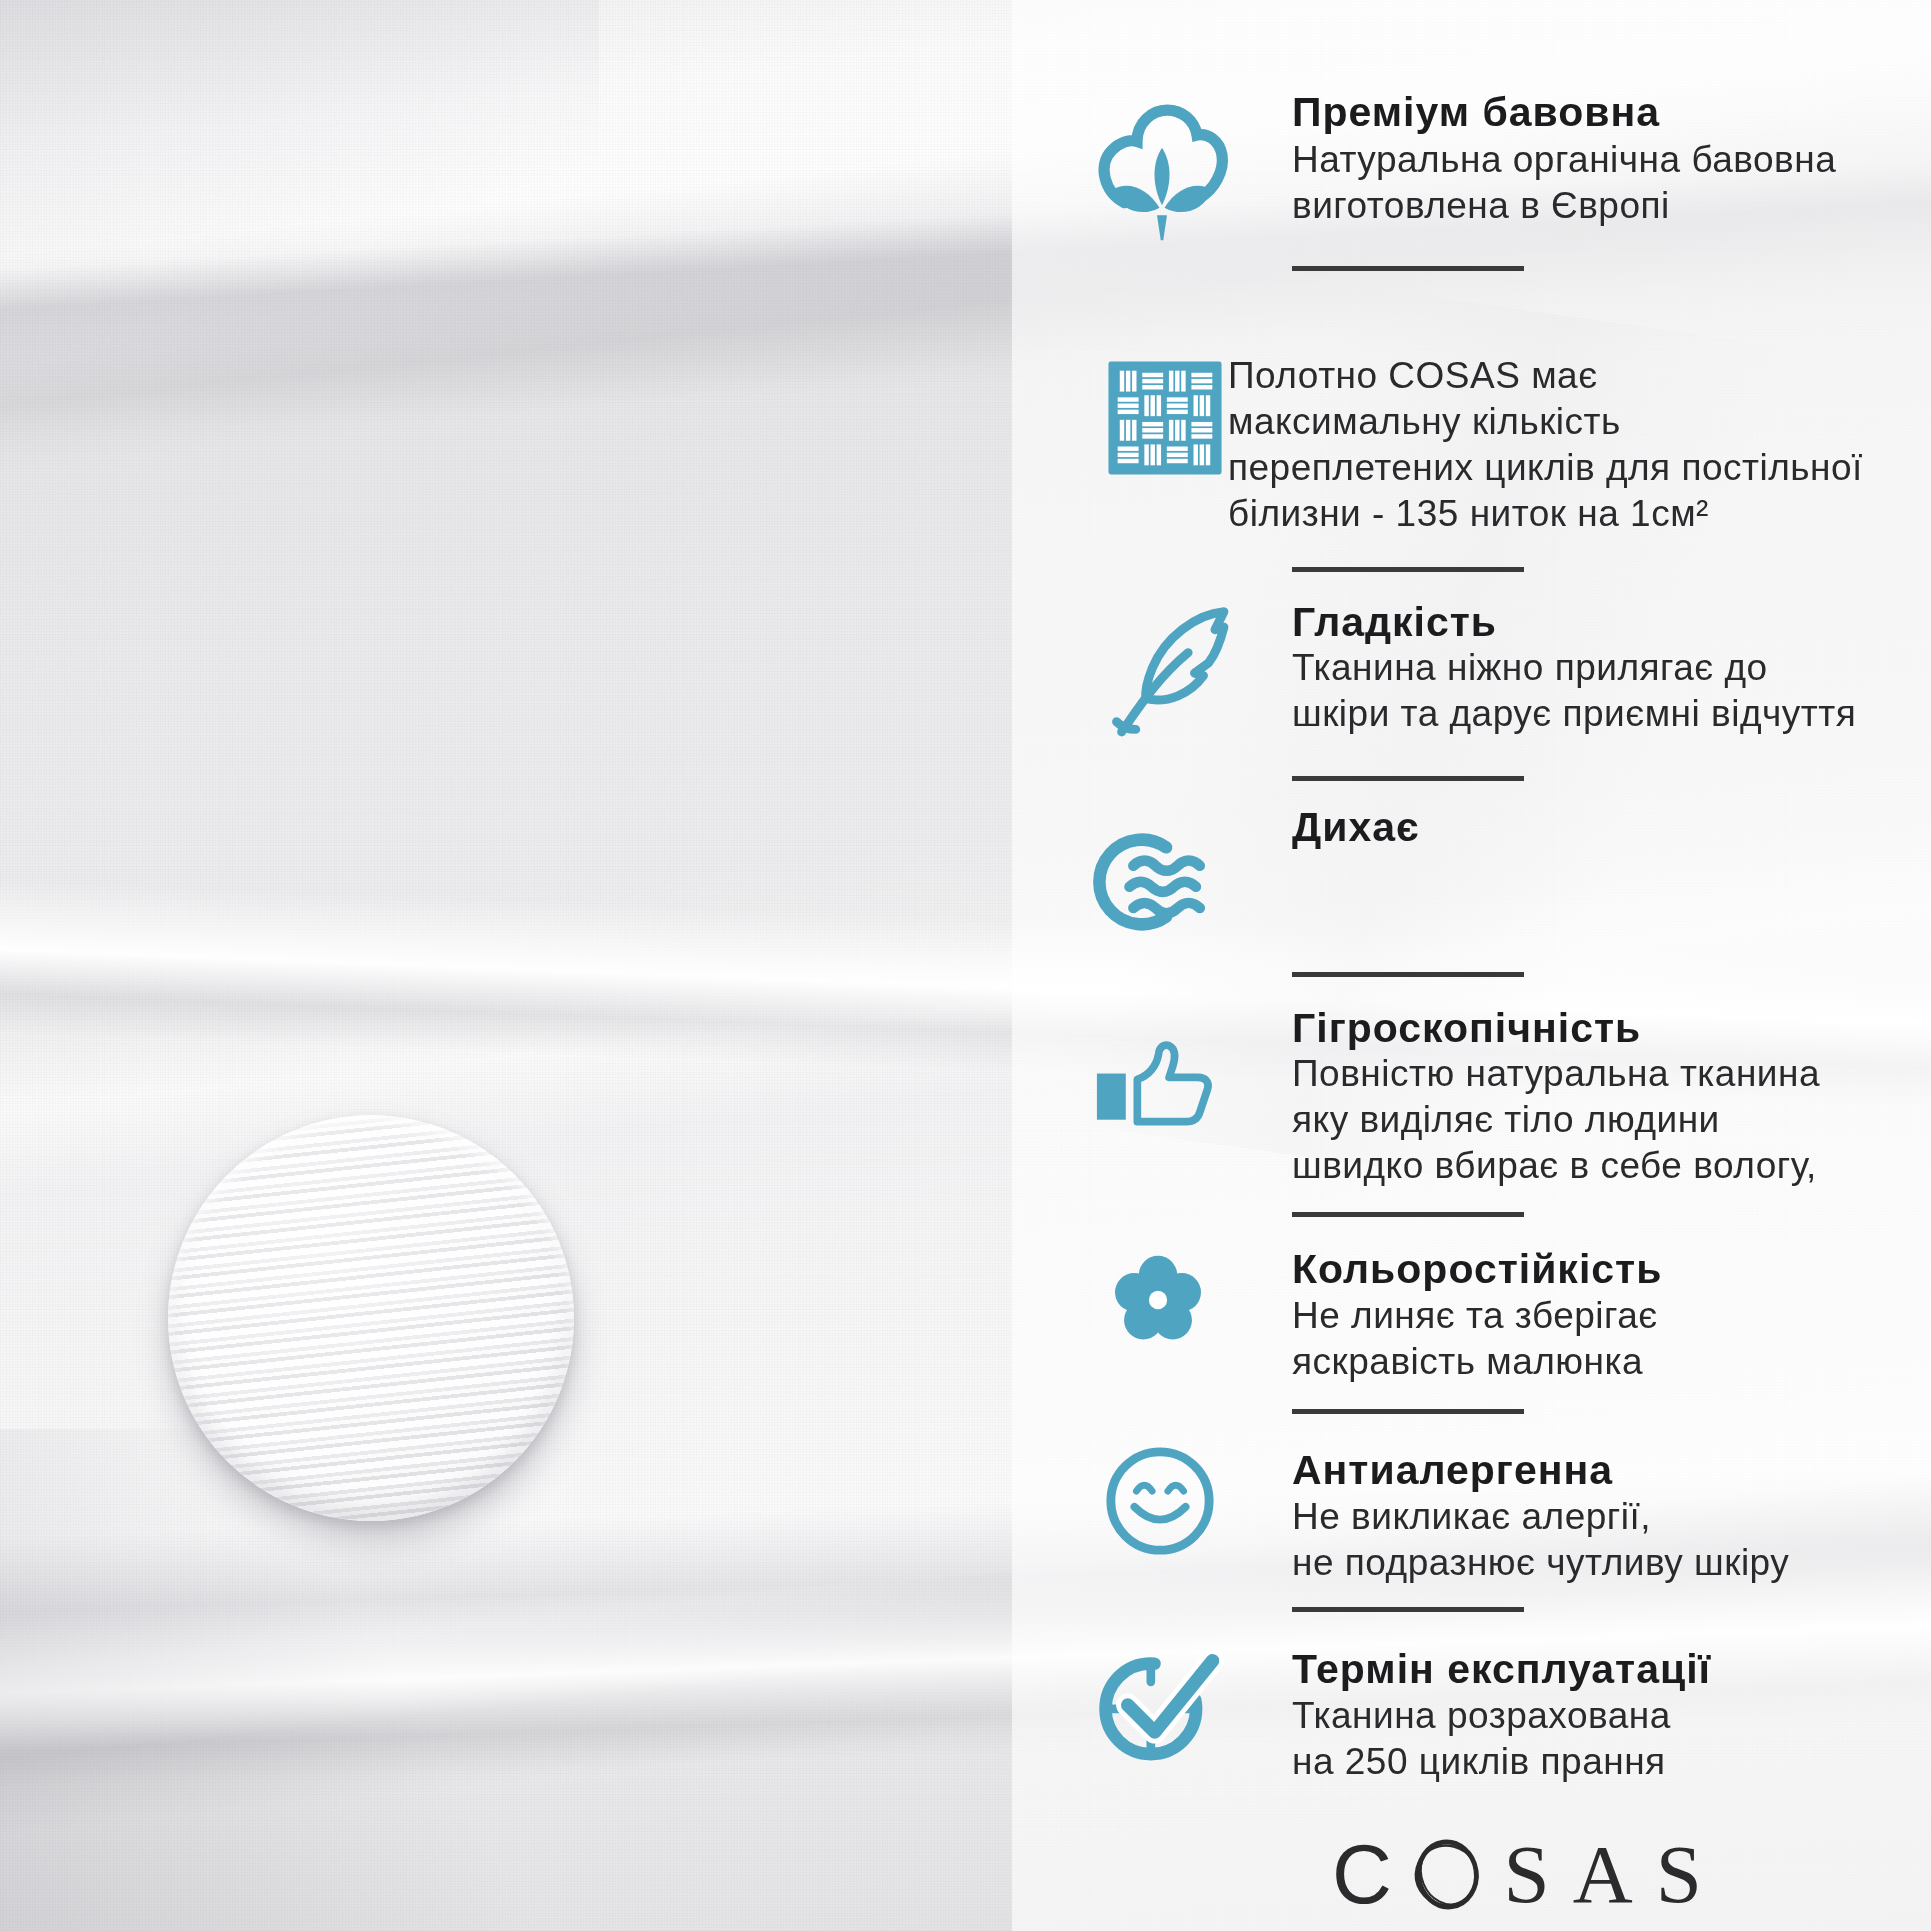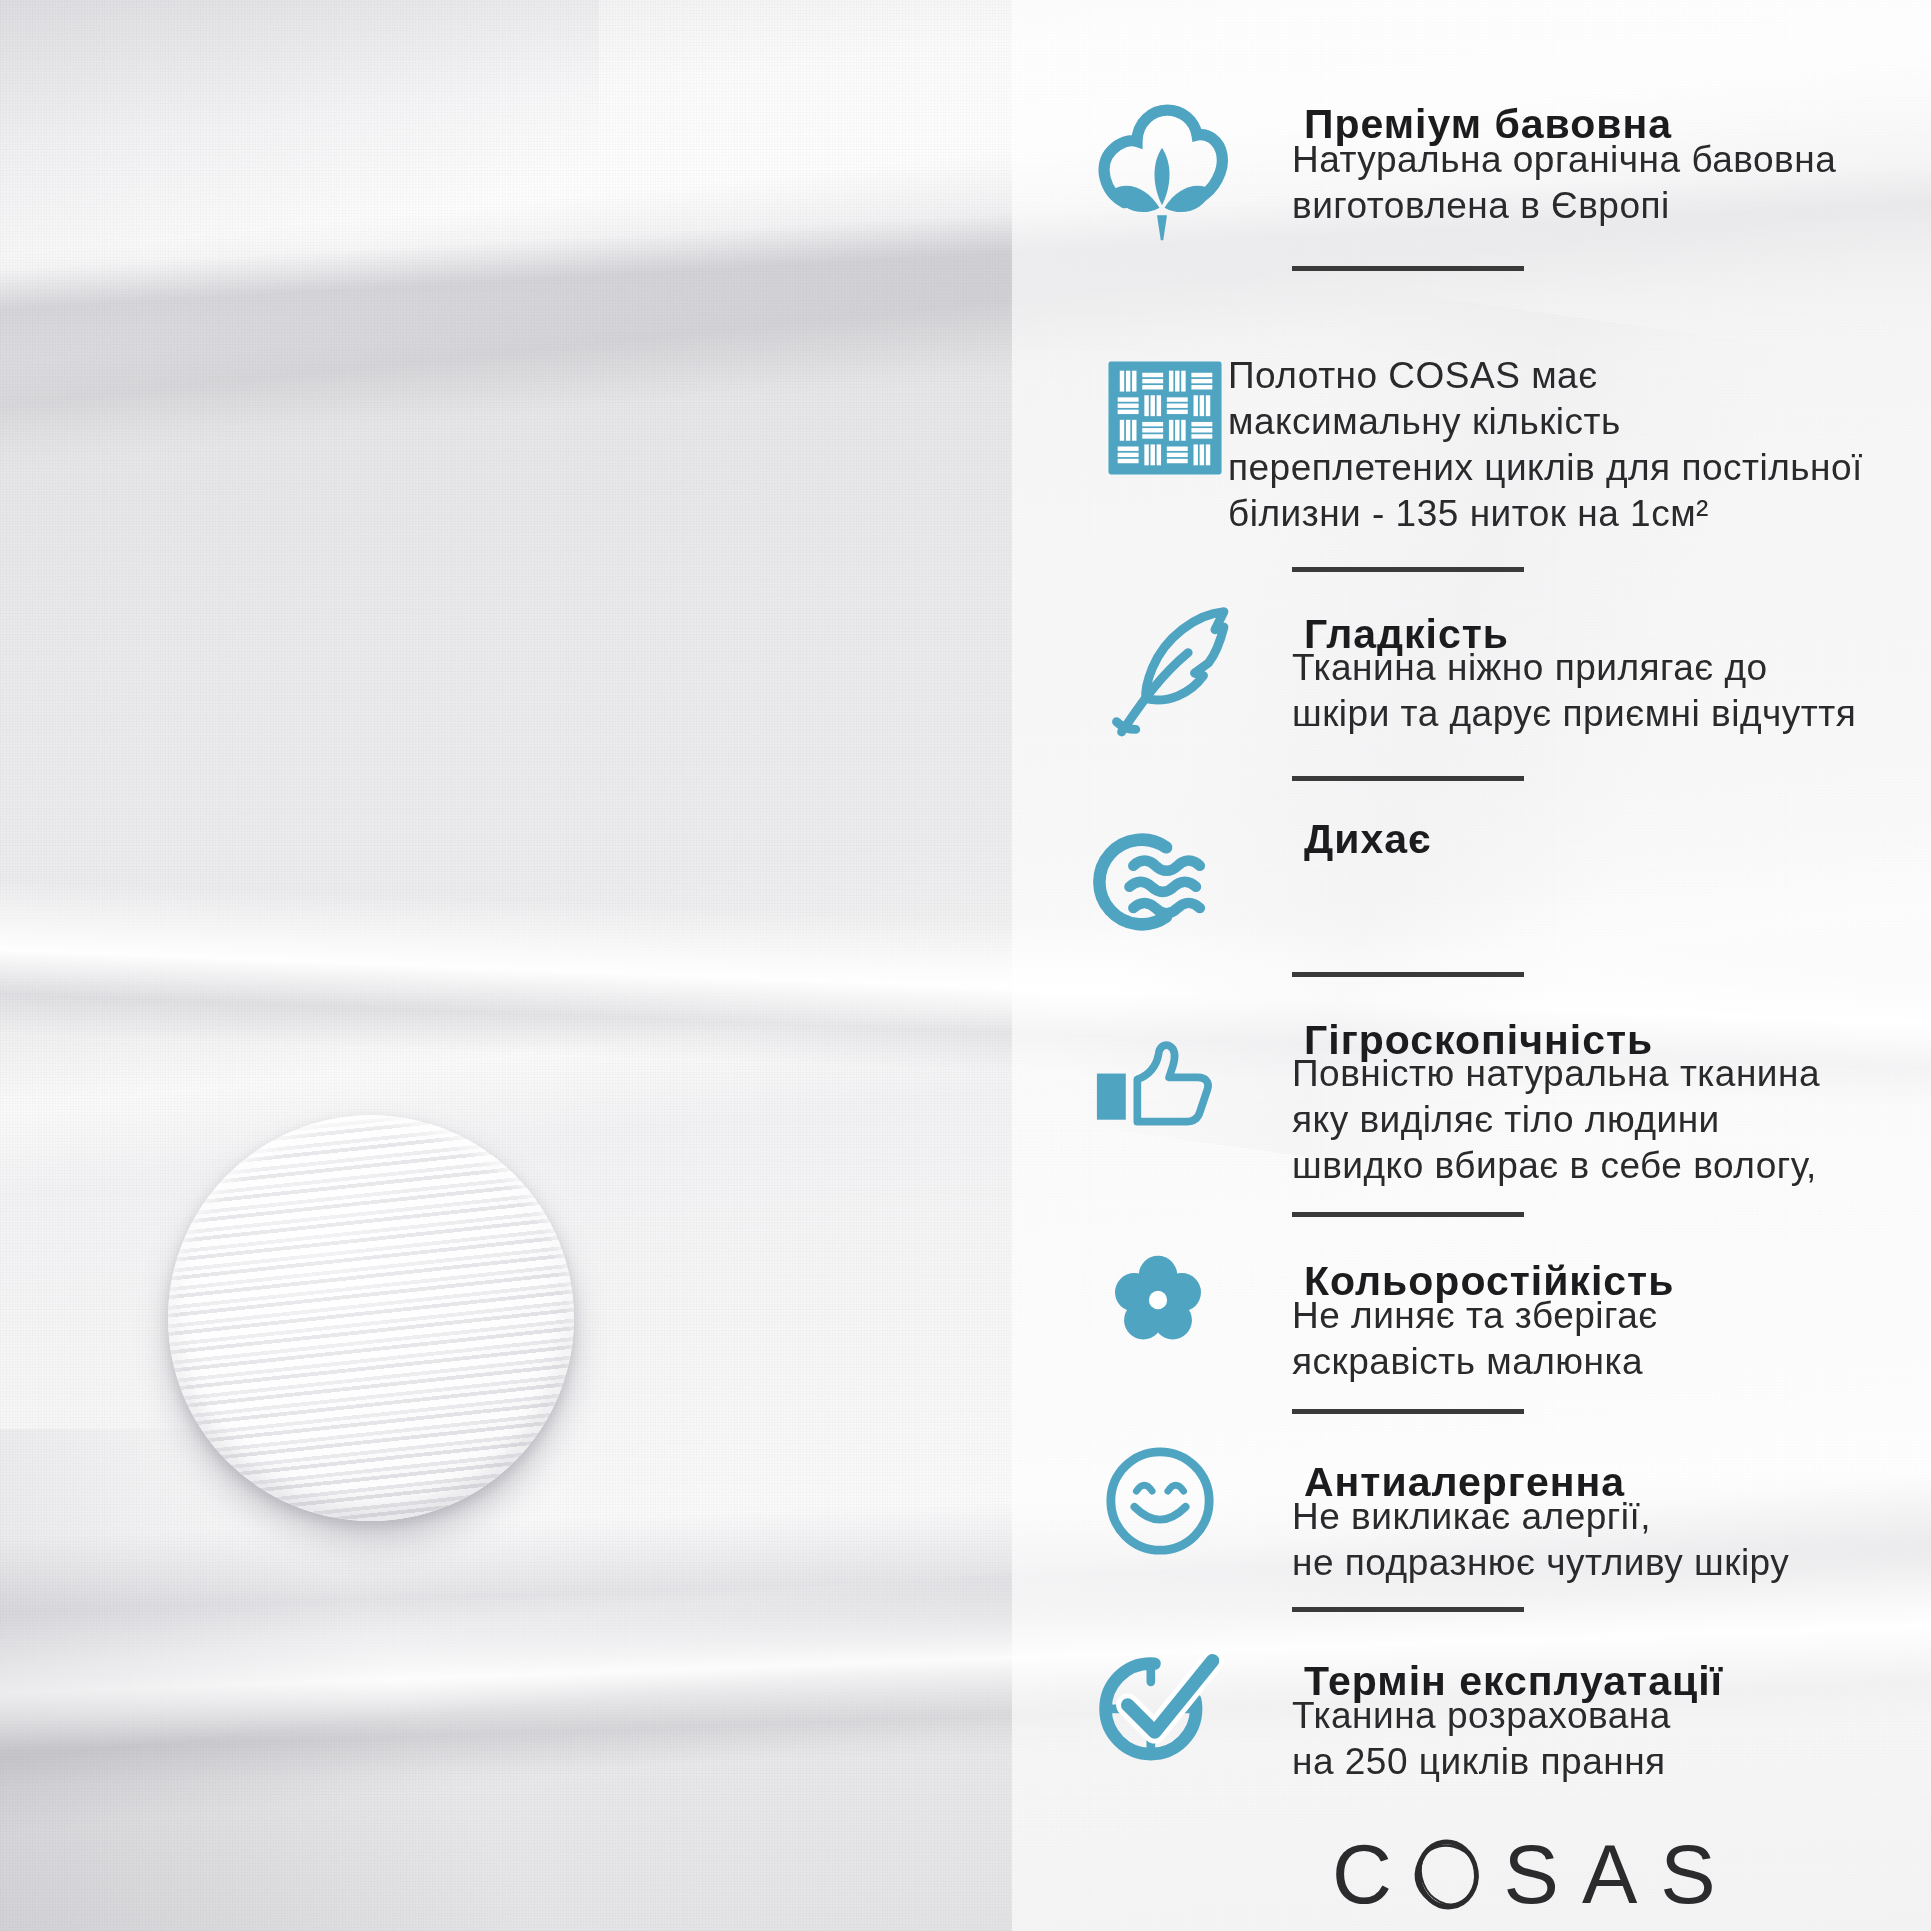--- a/index.html
+++ b/index.html
@@ -38,30 +38,30 @@
       repeating-linear-gradient(-6deg, rgba(255,255,255,0.85) 0 6.8px, rgba(198,198,206,0.35) 6.8px 10.6px, rgba(255,255,255,0.65) 10.6px 14.5px, rgba(210,210,218,0.28) 14.5px 18.3px),
       radial-gradient(circle at 38% 34%, #ffffff 0%, #f6f6f7 50%, #ebebed 74%, #dfdfe2 100%);
     box-shadow: 0 21px 33px rgba(110,110,124,0.30), 0 5.8px 11.6px rgba(130,130,142,0.28),
       inset 0 7.7px 15.4px rgba(255,255,255,0.9), inset 0 -11.6px 21px rgba(160,160,172,0.25);}
 
   
   .panel{position:absolute;top:0;bottom:0;left:1012px;right:0;background:var(--panel_overlay,rgba(255,255,255,0.62));}
 
   .icon{position:absolute;color:var(--accent,#4fa4c2);}
   .icon svg{width:100%;height:100%;display:block;}
-  .title{position:absolute;margin:12px;font-size:41px;line-height:46px;font-weight:700;
+  .title{position:absolute;margin:0;font-size:41px;line-height:46px;font-weight:700;
     color:var(--title,#1c1c1e);letter-spacing:1px;white-space:nowrap;}
   .body{position:absolute;font-size:37px;line-height:46px;color:var(--body,#2a2a2c);
     letter-spacing:0.5px;white-space:nowrap;}
   .divider{position:absolute;width:232px;height:4.8px;background:var(--divider,#3a3a3a);}
 
   
   .logo{position:absolute;left:1332px;top:1836px;display:flex;align-items:center;gap:19.3px;
     color:var(--logo,#2b2b2d);font-size:83px;font-weight:400;line-height:77px;}
-  .logo .after-o{letter-spacing:23px;}
+  .logo .after-o{letter-spacing:23px;font-family:Liberation Serif, serif;}
   .logo .o-scribble{width:73px;height:77px;display:block;}
 </style>
 </head>
 <body>
 
 <div class="canvas">
 
   <div class="fabric"></div>
   <div class="fold fold-shadow-top"></div>
   <div class="fold crease-mid"></div>

